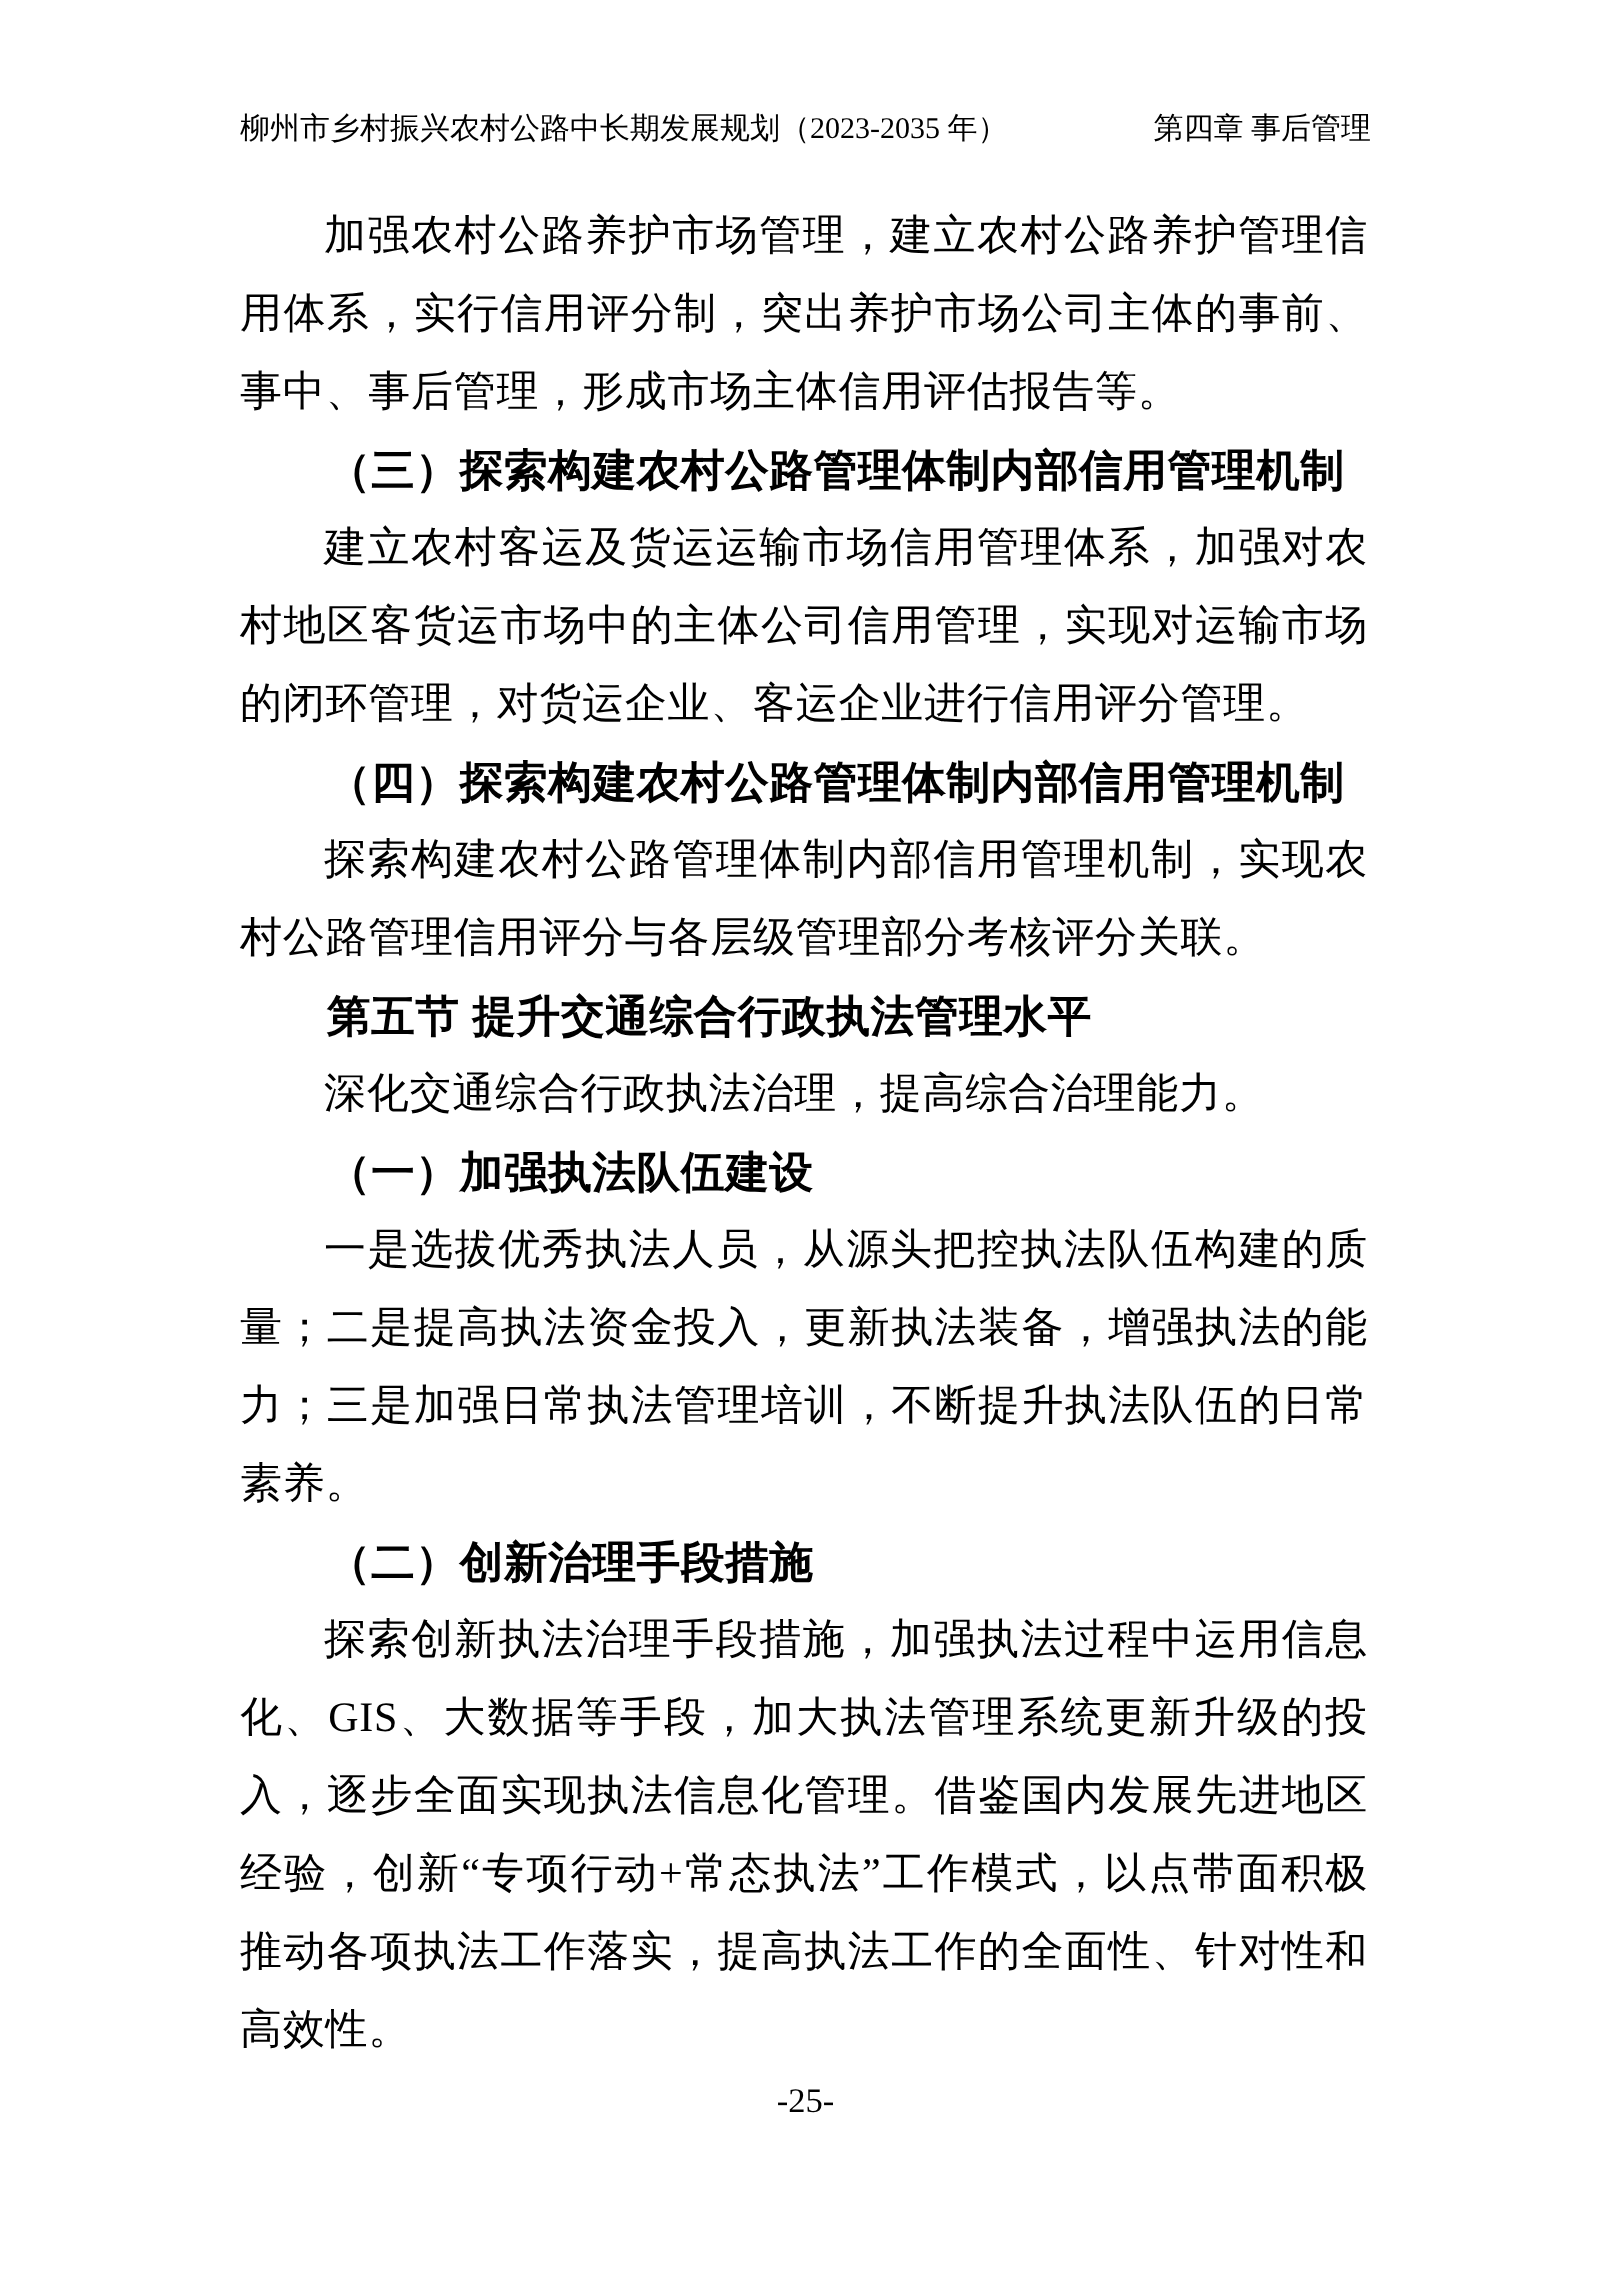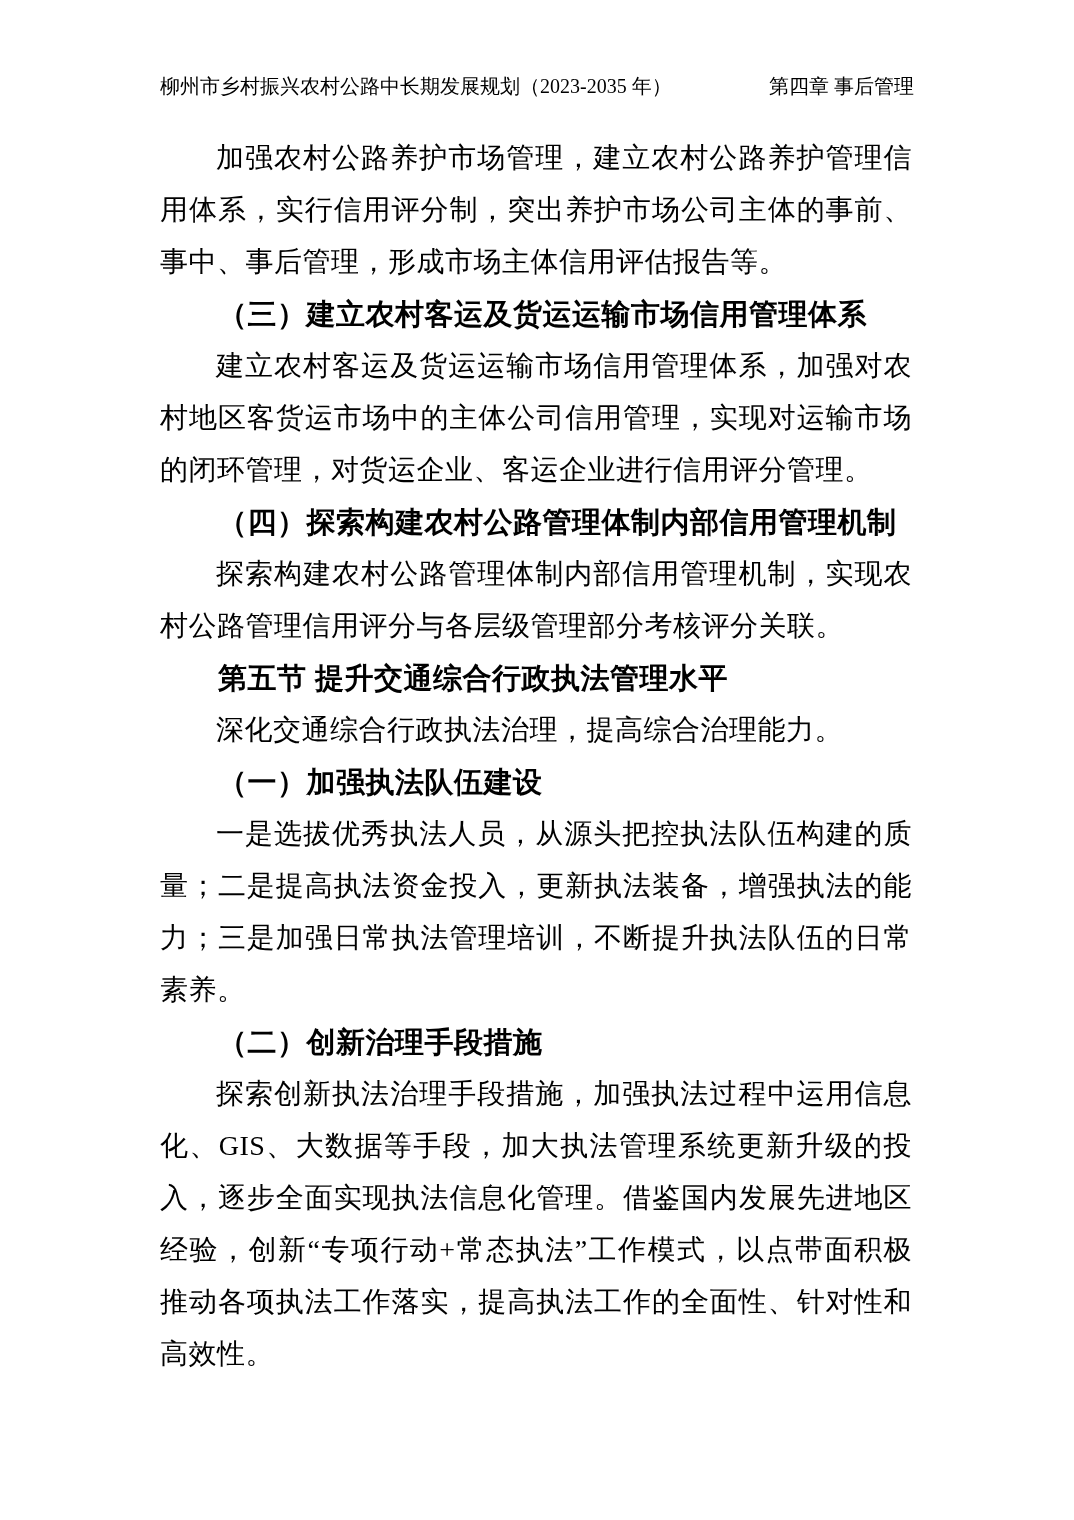--- a/index.html
+++ b/index.html
@@ -88,35 +88,38 @@
 <div class="page">
 
   <div class="page-header">
     <span>柳州市乡村振兴农村公路中长期发展规划（2023-2035 年）</span>
     <span>第四章 事后管理</span>
   </div>
 
   <div class="doc-body">
     <p class="para">加强农村公路养护市场管理，建立农村公路养护管理信用体系，实行信用评分制，突出养护市场公司主体的事前、事中、事后管理，形成市场主体信用评估报告等。</p>
 
-    <h3 class="heading-3">（三）建立农村客运及货运运输市场信用管理体系</h3>
+    <h3 class="heading-3">（三）探索构建农村公路管理体制内部信用管理机制</h3>
 
     <p class="para">建立农村客运及货运运输市场信用管理体系，加强对农村地区客货运市场中的主体公司信用管理，实现对运输市场的闭环管理，对货运企业、客运企业进行信用评分管理。</p>
 
     <h3 class="heading-3">（四）探索构建农村公路管理体制内部信用管理机制</h3>
 
     <p class="para">探索构建农村公路管理体制内部信用管理机制，实现农村公路管理信用评分与各层级管理部分考核评分关联。</p>
 
     <h2 class="section-heading">第五节 提升交通综合行政执法管理水平</h2>
 
     <p class="para">深化交通综合行政执法治理，提高综合治理能力。</p>
 
     <h3 class="heading-3">（一）加强执法队伍建设</h3>
 
     <p class="para">一是选拔优秀执法人员，从源头把控执法队伍构建的质量；二是提高执法资金投入，更新执法装备，增强执法的能力；三是加强日常执法管理培训，不断提升执法队伍的日常素养。</p>
 
     <h3 class="heading-3">（二）创新治理手段措施</h3>
 
     <p class="para">探索创新执法治理手段措施，加强执法过程中运用信息化、GIS、大数据等手段，加大执法管理系统更新升级的投入，逐步全面实现执法信息化管理。借鉴国内发展先进地区经验，创新“专项行动+常态执法”工作模式，以点带面积极推动各项执法工作落实，提高执法工作的全面性、针对性和高效性。</p>
   </div>
 
+  <div class="page-footer">
+    <span>-25-</span>
+  </div>
 
 </div>
 
 </body></html>

